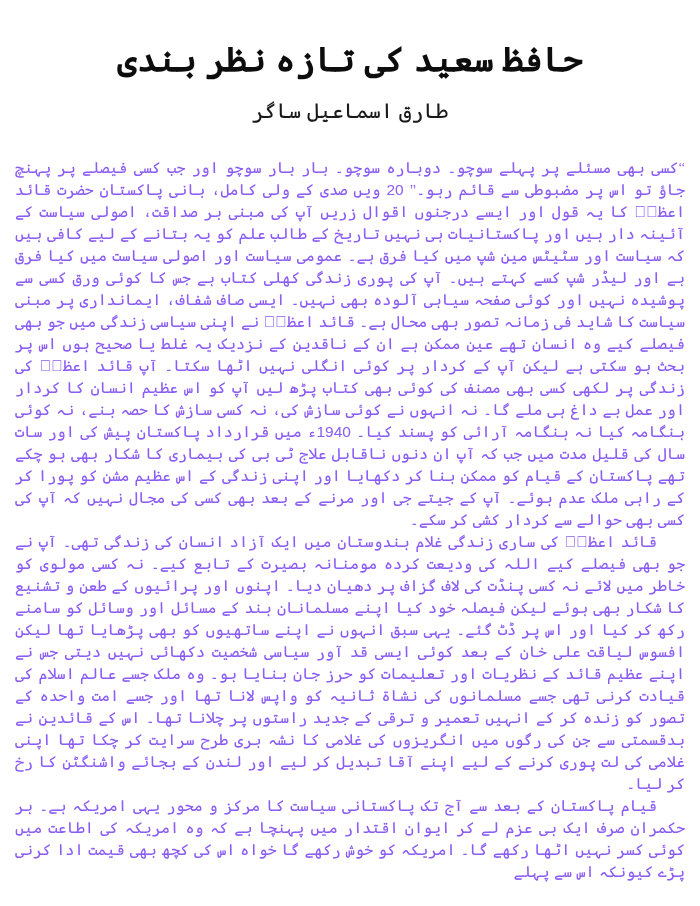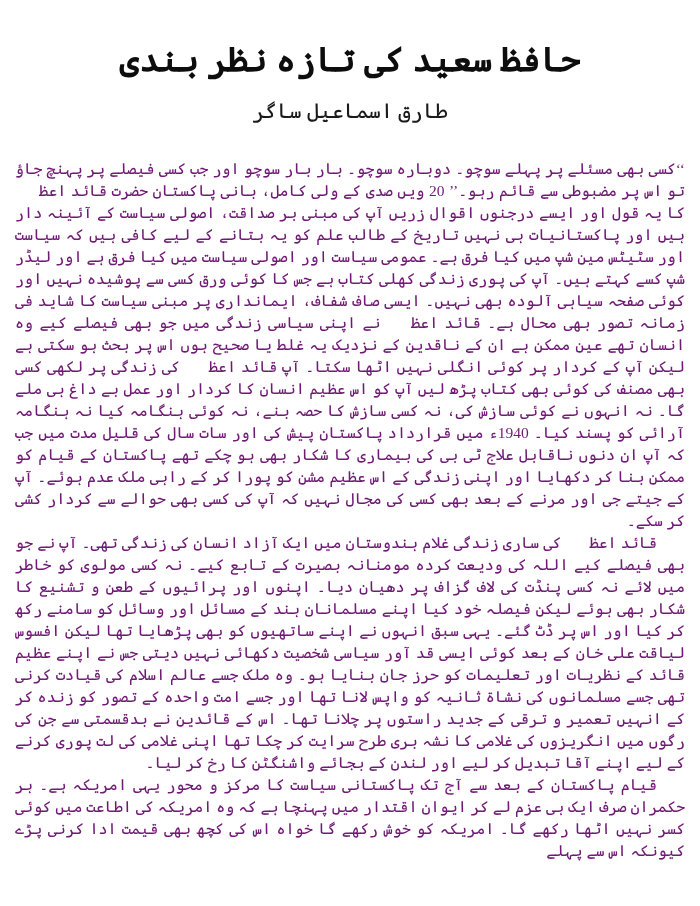--- a/index.html
+++ b/index.html
@@ -8,21 +8,21 @@
     background: #ffffff;
   }
   .page {
     position: relative;
     width: 700px;
     height: 906px;
     margin: 0 auto;
     background: #ffffff;
     overflow: hidden;
     direction: rtl;
-    font-family: Liberation Serif, serif;
+    font-family: Liberation Sans, sans-serif;
     color: #111111;
   }
   .doc-title {
     margin: 0;
     padding-top: 34px;
     text-align: center;
     font-size: 34px;
     font-weight: bold;
     line-height: 1.5;
     color: #0d0d0d;
@@ -32,21 +32,21 @@
     text-align: center;
     font-size: 21px;
     color: #1a1a1a;
   }
   .doc-body {
     margin: 34px 15px 7px 15px;
     font-size: 15.5px;
     line-height: 22px;
     text-align: justify;
     text-justify: inter-word;
-    color: #701a75;
+    color: #8b5cf6;
   }
   .doc-body p {
     margin: 0;
   }
   .doc-body p + p {
     margin-top: 0;
     text-indent: 28px;
   }
 </style>
 </head>

